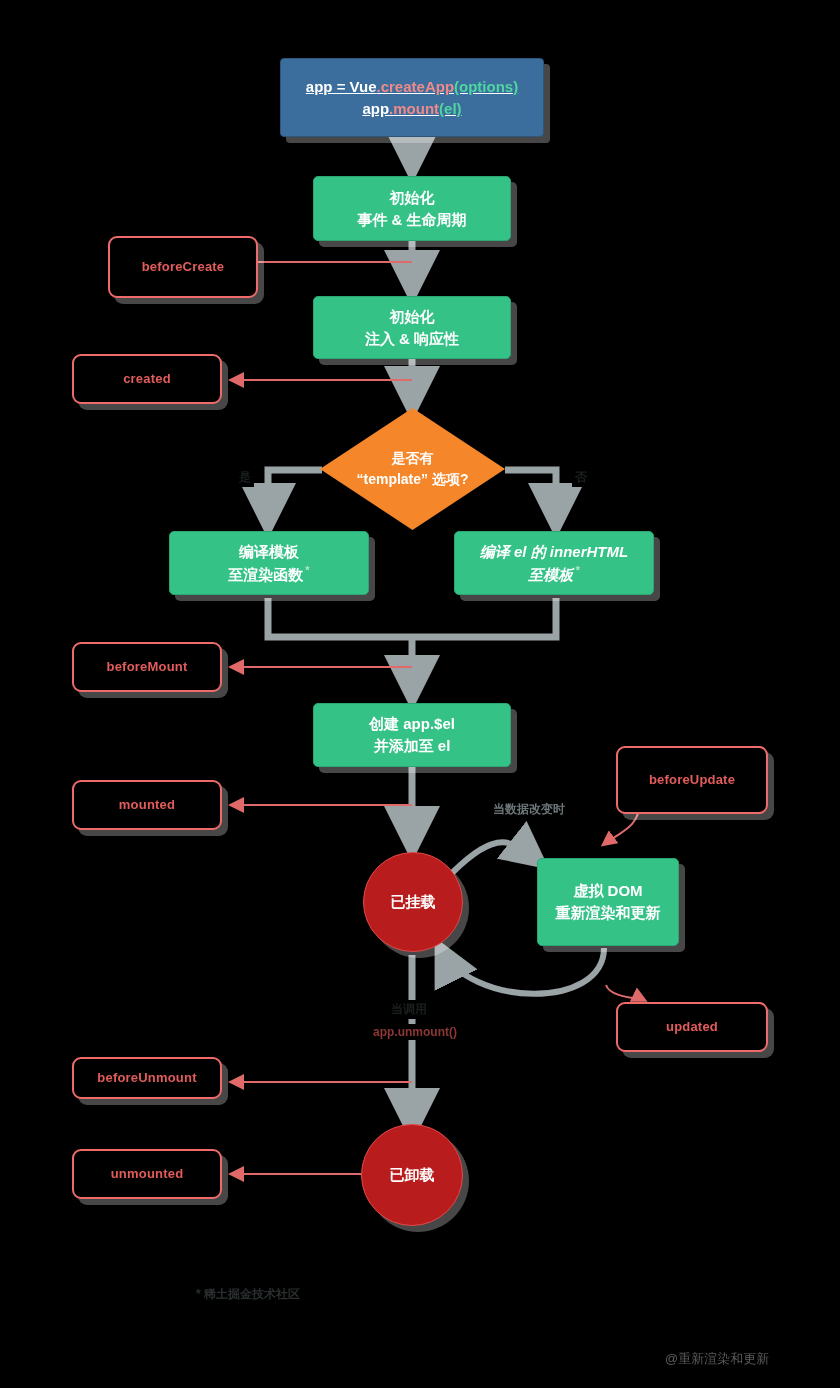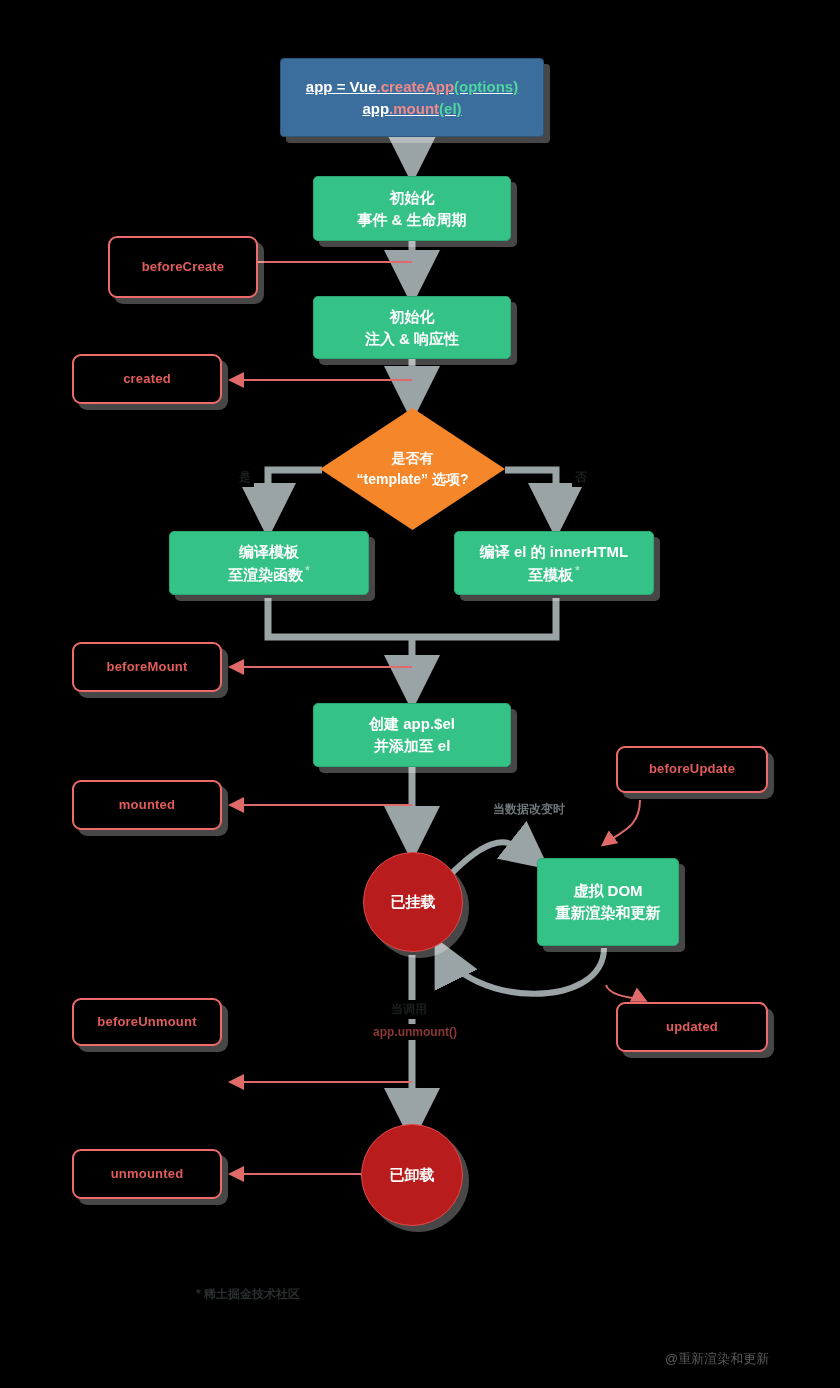--- a/index.html
+++ b/index.html
@@ -144,21 +144,21 @@
 
   <div class="node box-green shadow" style="left:169px;top:531px;width:200px;height:64px;">
     <div>
       <div>编译模板</div>
       <div>
         <span>至渲染函数</span><span class="star">*</span>
       </div>
     </div>
   </div>
 
-  <div class="node box-green shadow" style="left:454px;top:531px;width:200px;height:64px;">
+  <div class="node box-green shadow" style="left:454px;top:531px;width:200px;height:64px;font-style:italic;">
     <div>
       <div>编译 el 的 innerHTML</div>
       <div>
         <span>至模板</span><span class="star">*</span>
       </div>
     </div>
   </div>
 
   <div class="node box-green shadow" style="left:313px;top:703px;width:198px;height:64px;">
     <div>
@@ -196,29 +196,29 @@
   </div>
 
   <div class="node hook shadow" style="left:72px;top:642px;width:150px;height:50px;">
     <span>beforeMount</span>
   </div>
 
   <div class="node hook shadow" style="left:72px;top:780px;width:150px;height:50px;">
     <span>mounted</span>
   </div>
 
-  <div class="node hook shadow" style="left:616px;top:746px;width:152px;height:47px;">
+  <div class="node hook shadow" style="left:616px;top:746px;width:152px;height:68px;">
     <span>beforeUpdate</span>
   </div>
 
   <div class="node hook shadow" style="left:616px;top:1002px;width:152px;height:50px;">
     <span>updated</span>
   </div>
 
-  <div class="node hook shadow" style="left:72px;top:998px;width:150px;height:48px;">
+  <div class="node hook shadow" style="left:72px;top:1057px;width:150px;height:42px;">
     <span>beforeUnmount</span>
   </div>
 
   <div class="node hook shadow" style="left:72px;top:1149px;width:150px;height:50px;">
     <span>unmounted</span>
   </div>
 
   <div class="footnote" style="left:196px;top:1286px;">* 稀土掘金技术社区</div>
 
   <div class="watermark" style="left:665px;top:1350px;">@重新渲染和更新</div>

